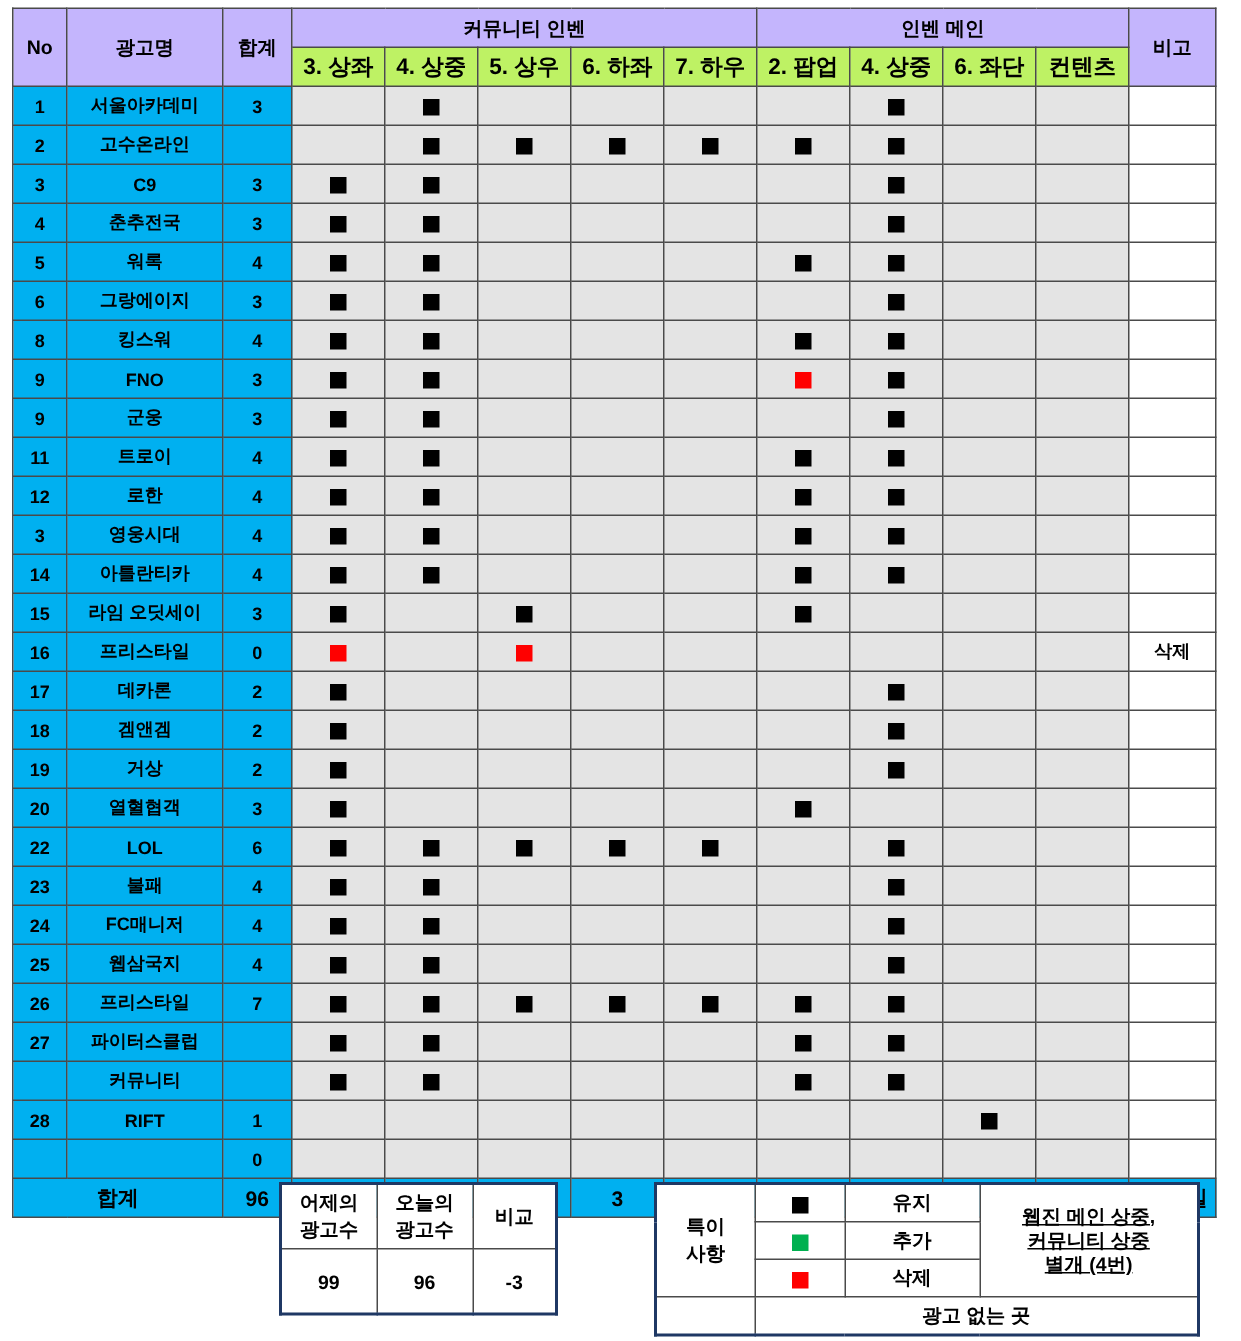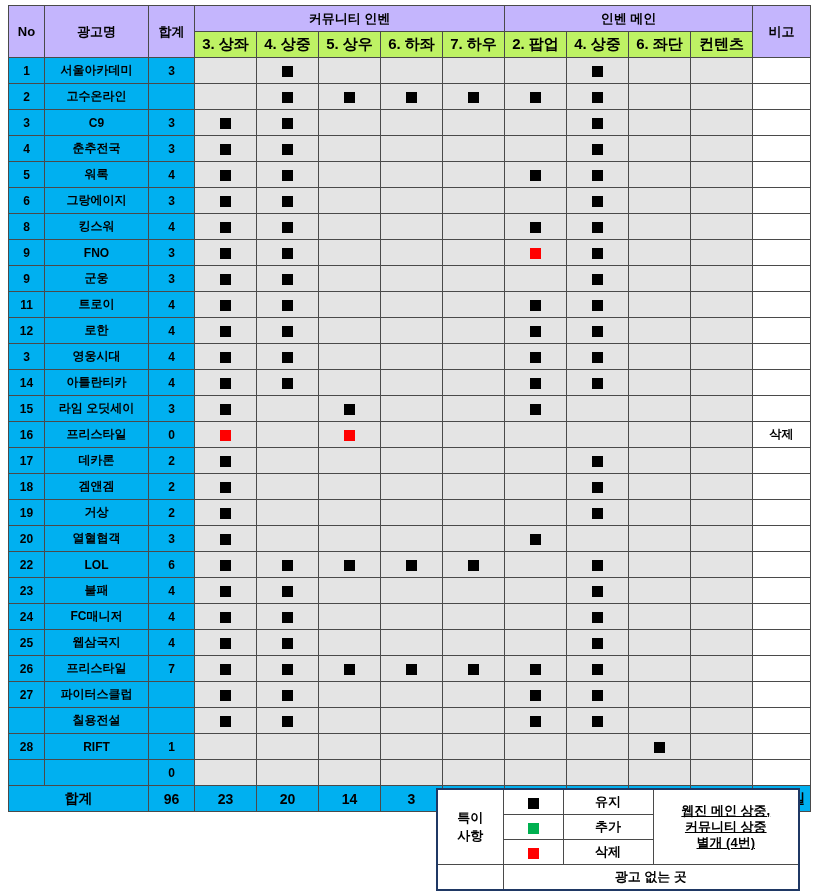--- a/index.html
+++ b/index.html
@@ -547,21 +547,21 @@
           <td class="cell-gray"></td>
           <td class="cell-gray"></td>
           <td class="cell-gray"><span class="mark"></span></td>
           <td class="cell-gray"><span class="mark"></span></td>
           <td class="cell-gray"></td>
           <td class="cell-gray"></td>
           <td class="white-cell"></td>
         </tr>
         <tr>
           <td class="rowhdr"></td>
-          <td class="rowhdr">칠용전설</td>
+          <td class="rowhdr">커뮤니티</td>
           <td class="rowhdr"></td>
           <td class="cell-gray"><span class="mark"></span></td>
           <td class="cell-gray"><span class="mark"></span></td>
           <td class="cell-gray"></td>
           <td class="cell-gray"></td>
           <td class="cell-gray"></td>
           <td class="cell-gray"><span class="mark"></span></td>
           <td class="cell-gray"><span class="mark"></span></td>
           <td class="cell-gray"></td>
           <td class="cell-gray"></td>
@@ -618,20 +618,36 @@
 
   <div class="bottom-wrap">
 
     <table class="legend1 outer-box">
       <colgroup>
           <col style="width:64px">
           <col style="width:64px">
           <col style="width:56px">
         </colgroup>
       <tbody>
+          <tr>
+        <td class="l1-head">
+          <div>어제의</div>
+          <div>광고수</div>
+        </td>
+        <td class="l1-head">
+          <div>오늘의</div>
+          <div>광고수</div>
+        </td>
+        <td class="l1-head">비교</td>
+      </tr>
+      <tr>
+        <td class="l1-val">99</td>
+        <td class="l1-val">96</td>
+        <td class="l1-val l1-minus">-3</td>
+      </tr>
     </tbody>
       </table>
 
     <table class="legend2 outer-box">
       <colgroup>
           <col style="width:66px">
           <col style="width:60px">
           <col style="width:90px">
           <col style="width:146px">
         </colgroup>

